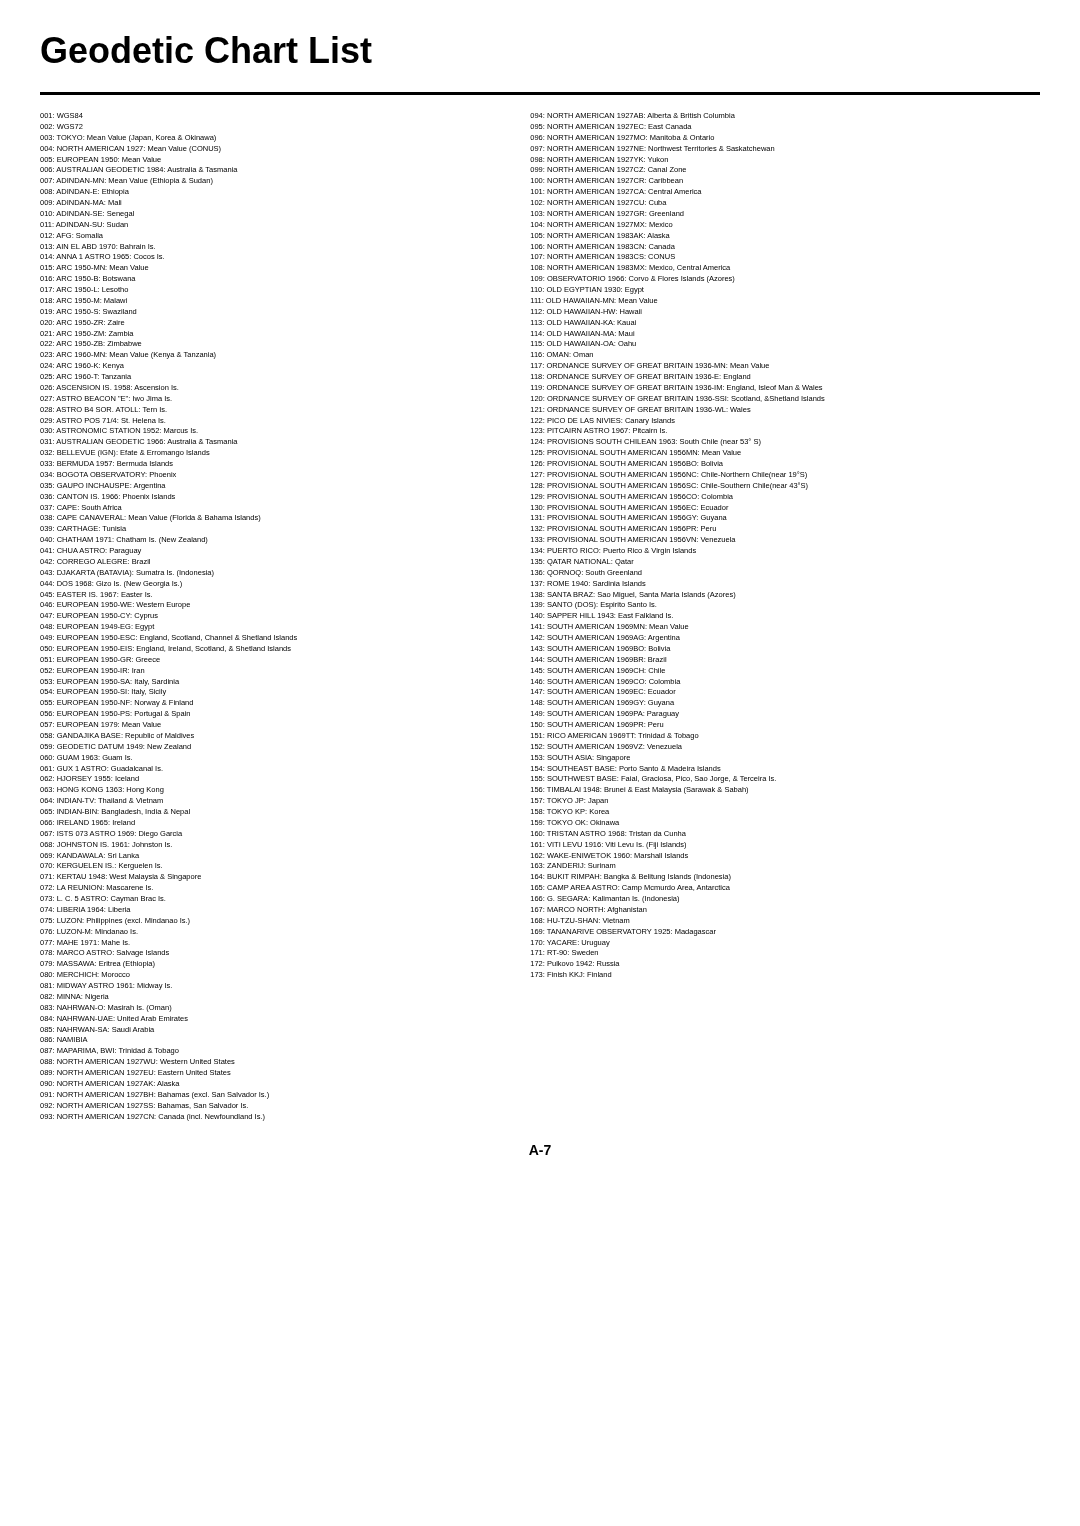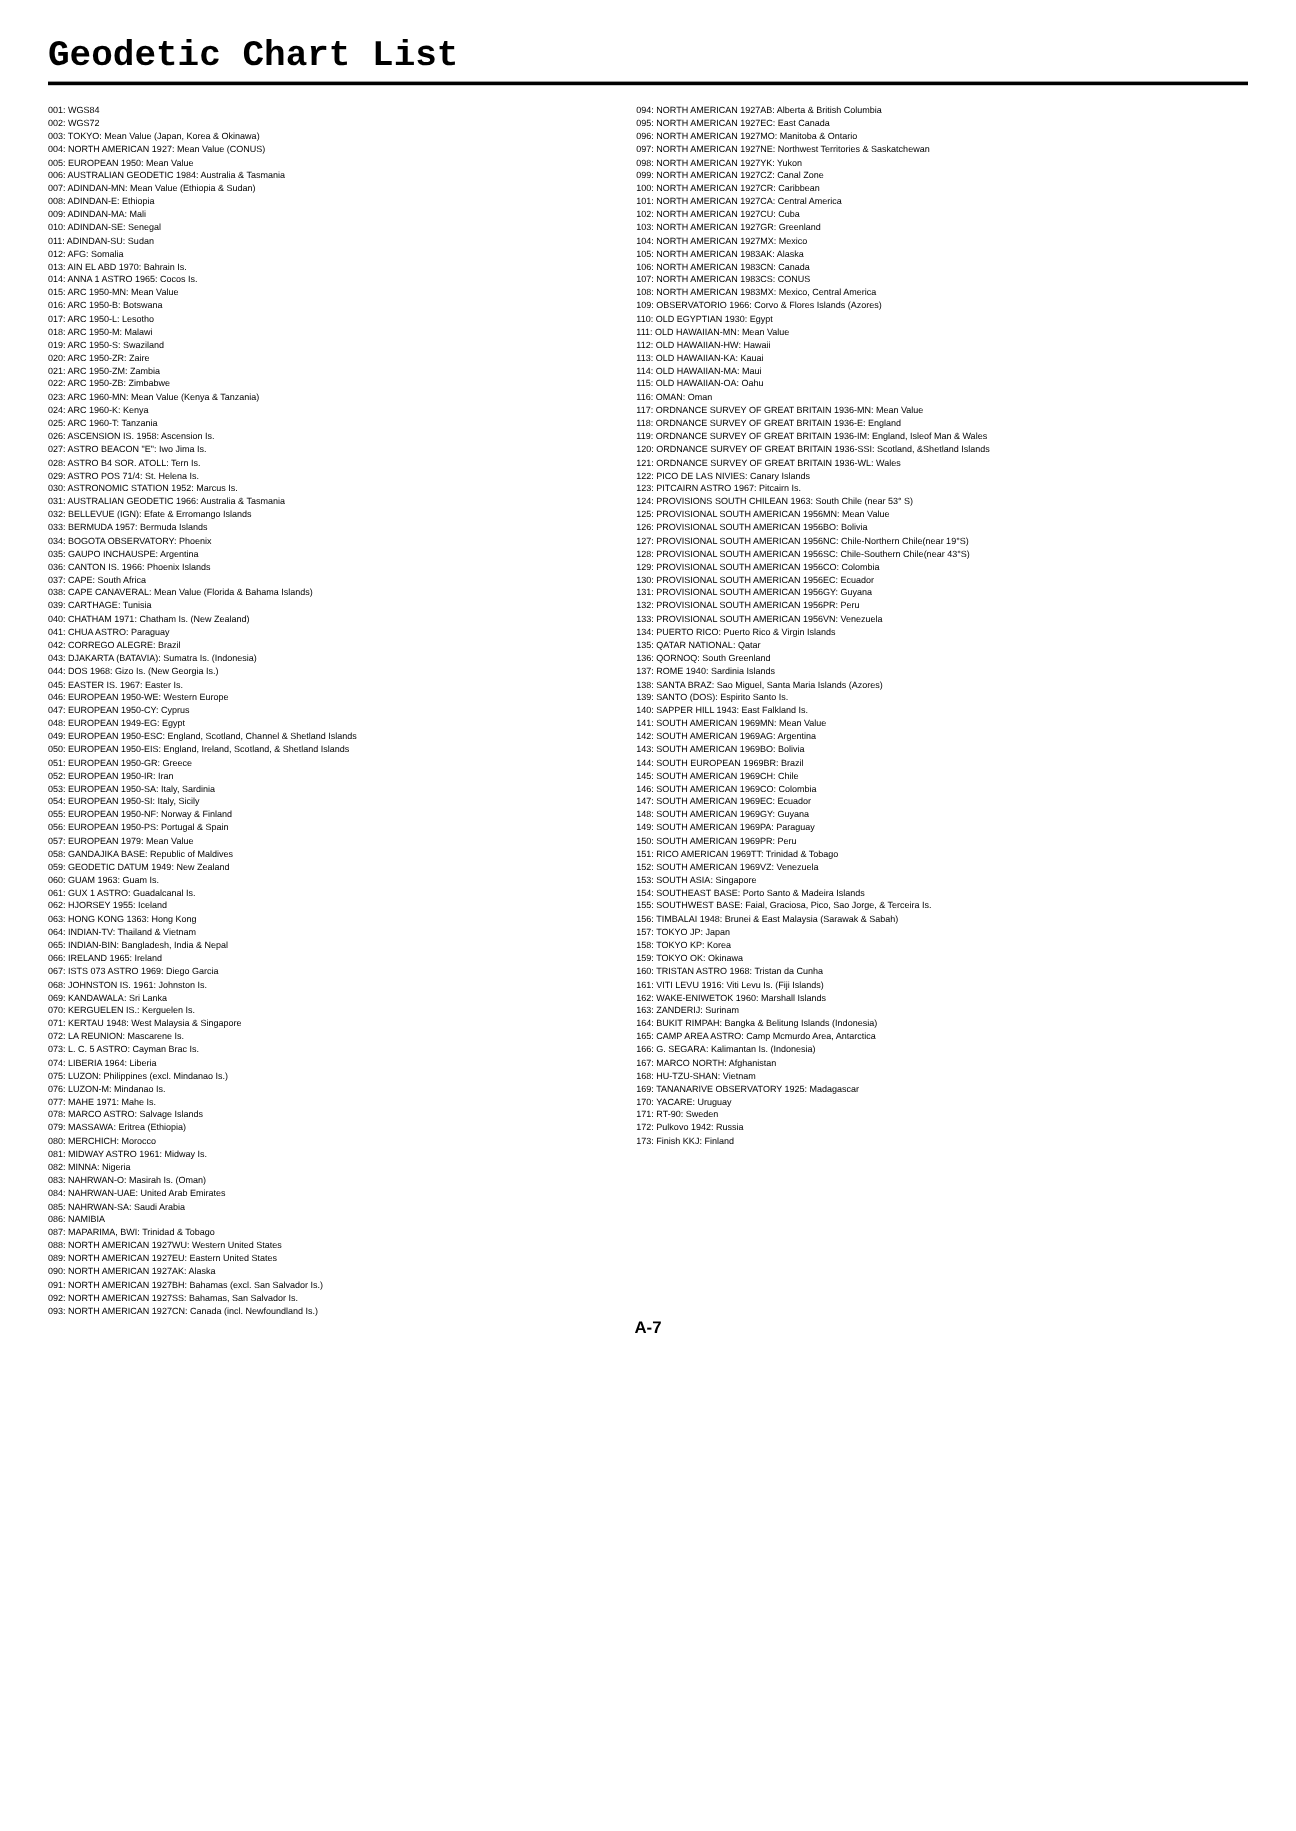--- a/index.html
+++ b/index.html
@@ -6,24 +6,24 @@
     body {
       background: #fff;
       font-family: Arial, Helvetica, sans-serif;
       font-size: 7.5px;
       color: #000;
       width: 1080px;
       min-height: 1526px;
       padding: 30px 40px 40px 40px;
     }
     h1 {
-      font-size: 30px;
+      font-size: 36px;
       font-weight: bold;
-      margin-bottom: 4px;
-      font-family: Liberation Mono, monospace;
+      margin-bottom: 20px;
+      font-family: Liberation Sans, sans-serif;
     }
     .title-rule {
       border: none;
       border-top: 3px solid #000;
       margin-bottom: 16px;
     }
     .content {
       display: flex;
       gap: 12px;
     }
@@ -36,20 +36,21 @@
       padding-left: 4px;
     }
     .entry {
       line-height: 1.45;
       font-size: 7.5px;
     }
     .page-label {
       text-align: center;
       font-size: 14px;
       font-weight: bold;
+      margin-top: 20px;
     }
   </style>
 </head>
 <body>
 
 <h1>Geodetic Chart List</h1>
 <hr class="title-rule">
 
 <div class="content">
   <div class="col-left" id="left-col">
@@ -191,21 +192,21 @@
       <div class="entry"><span>134: </span><span>PUERTO RICO</span><span>: Puerto Rico &amp; Virgin Islands</span></div>
       <div class="entry"><span>135: </span><span>QATAR NATIONAL</span><span>: Qatar</span></div>
       <div class="entry"><span>136: </span><span>QORNOQ</span><span>: South Greenland</span></div>
       <div class="entry"><span>137: </span><span>ROME 1940</span><span>: Sardinia Islands</span></div>
       <div class="entry"><span>138: </span><span>SANTA BRAZ</span><span>: Sao Miguel, Santa Maria Islands (Azores)</span></div>
       <div class="entry"><span>139: </span><span>SANTO (DOS)</span><span>: Espirito Santo Is.</span></div>
       <div class="entry"><span>140: </span><span>SAPPER HILL 1943</span><span>: East Falkland Is.</span></div>
       <div class="entry"><span>141: </span><span>SOUTH AMERICAN 1969MN</span><span>: Mean Value</span></div>
       <div class="entry"><span>142: </span><span>SOUTH AMERICAN 1969AG</span><span>: Argentina</span></div>
       <div class="entry"><span>143: </span><span>SOUTH AMERICAN 1969BO</span><span>: Bolivia</span></div>
-      <div class="entry"><span>144: </span><span>SOUTH EUROPEAN 1969BR</span><span>: Brazil</span></div>
+      <div class="entry"><span>144: </span><span>SOUTH AMERICAN 1969BR</span><span>: Brazil</span></div>
       <div class="entry"><span>145: </span><span>SOUTH AMERICAN 1969CH</span><span>: Chile</span></div>
       <div class="entry"><span>146: </span><span>SOUTH AMERICAN 1969CO</span><span>: Colombia</span></div>
       <div class="entry"><span>147: </span><span>SOUTH AMERICAN 1969EC</span><span>: Ecuador</span></div>
       <div class="entry"><span>148: </span><span>SOUTH AMERICAN 1969GY</span><span>: Guyana</span></div>
       <div class="entry"><span>149: </span><span>SOUTH AMERICAN 1969PA</span><span>: Paraguay</span></div>
       <div class="entry"><span>150: </span><span>SOUTH AMERICAN 1969PR</span><span>: Peru</span></div>
       <div class="entry"><span>151: </span><span>RICO AMERICAN 1969TT</span><span>: Trinidad &amp; Tobago</span></div>
       <div class="entry"><span>152: </span><span>SOUTH AMERICAN 1969VZ</span><span>: Venezuela</span></div>
       <div class="entry"><span>153: </span><span>SOUTH ASIA</span><span>: Singapore</span></div>
       <div class="entry"><span>154: </span><span>SOUTHEAST BASE</span><span>: Porto Santo &amp; Madeira Islands</span></div>

